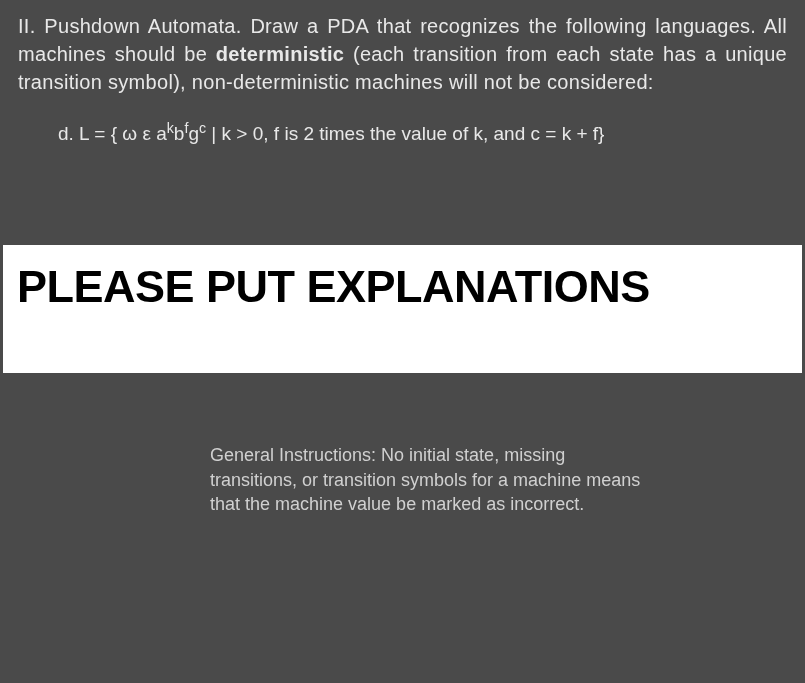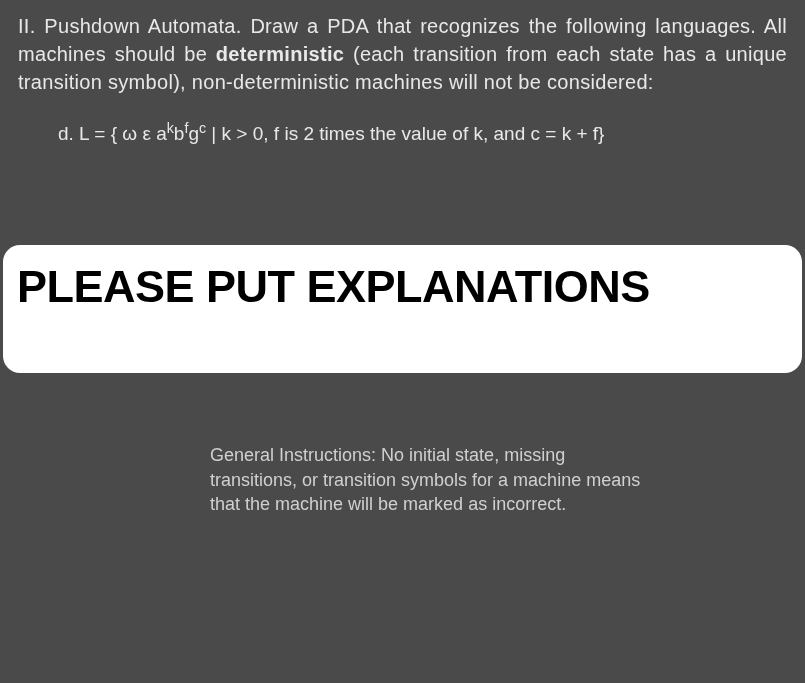--- a/index.html
+++ b/index.html
@@ -35,21 +35,20 @@
     }
     .sup {
       vertical-align: super;
       font-size: 0.75em;
     }
     .white-banner {
       background-color: #ffffff;
       margin: 80px 3px 0 3px;
       padding: 16px 14px 60px 14px;
       color: #000000;
-      border-radius: 17px;
     }
     .banner-line1 {
       font-size: 45px;
       font-weight: bold;
       font-family: Arial, sans-serif;
       letter-spacing: -0.5px;
     }
     .banner-line2 {
       font-size: 45px;
       font-weight: bold;
@@ -76,14 +75,14 @@
   <div class="sub-question">
     <span>d.  L = { ω ε a</span><span class="sup">k</span><span>b</span><span class="sup">f</span><span>g</span><span class="sup">c</span><span> | k &gt; 0, f is 2 times the value of k, and c = k + f}</span>
   </div>
 </div>
 
 <div class="white-banner">
   <div class="banner-line1">PLEASE PUT EXPLANATIONS</div>
 </div>
 
 <div class="bottom-section">
-  <span>General Instructions: No initial state, missing transitions, or transition symbols for a machine means that the machine will be marked as incorrect.</span>
+  <span>General Instructions: No initial state, missing transitions, or transition symbols for a machine means that the machine value be marked as incorrect.</span>
 </div>
 
 </body></html>

